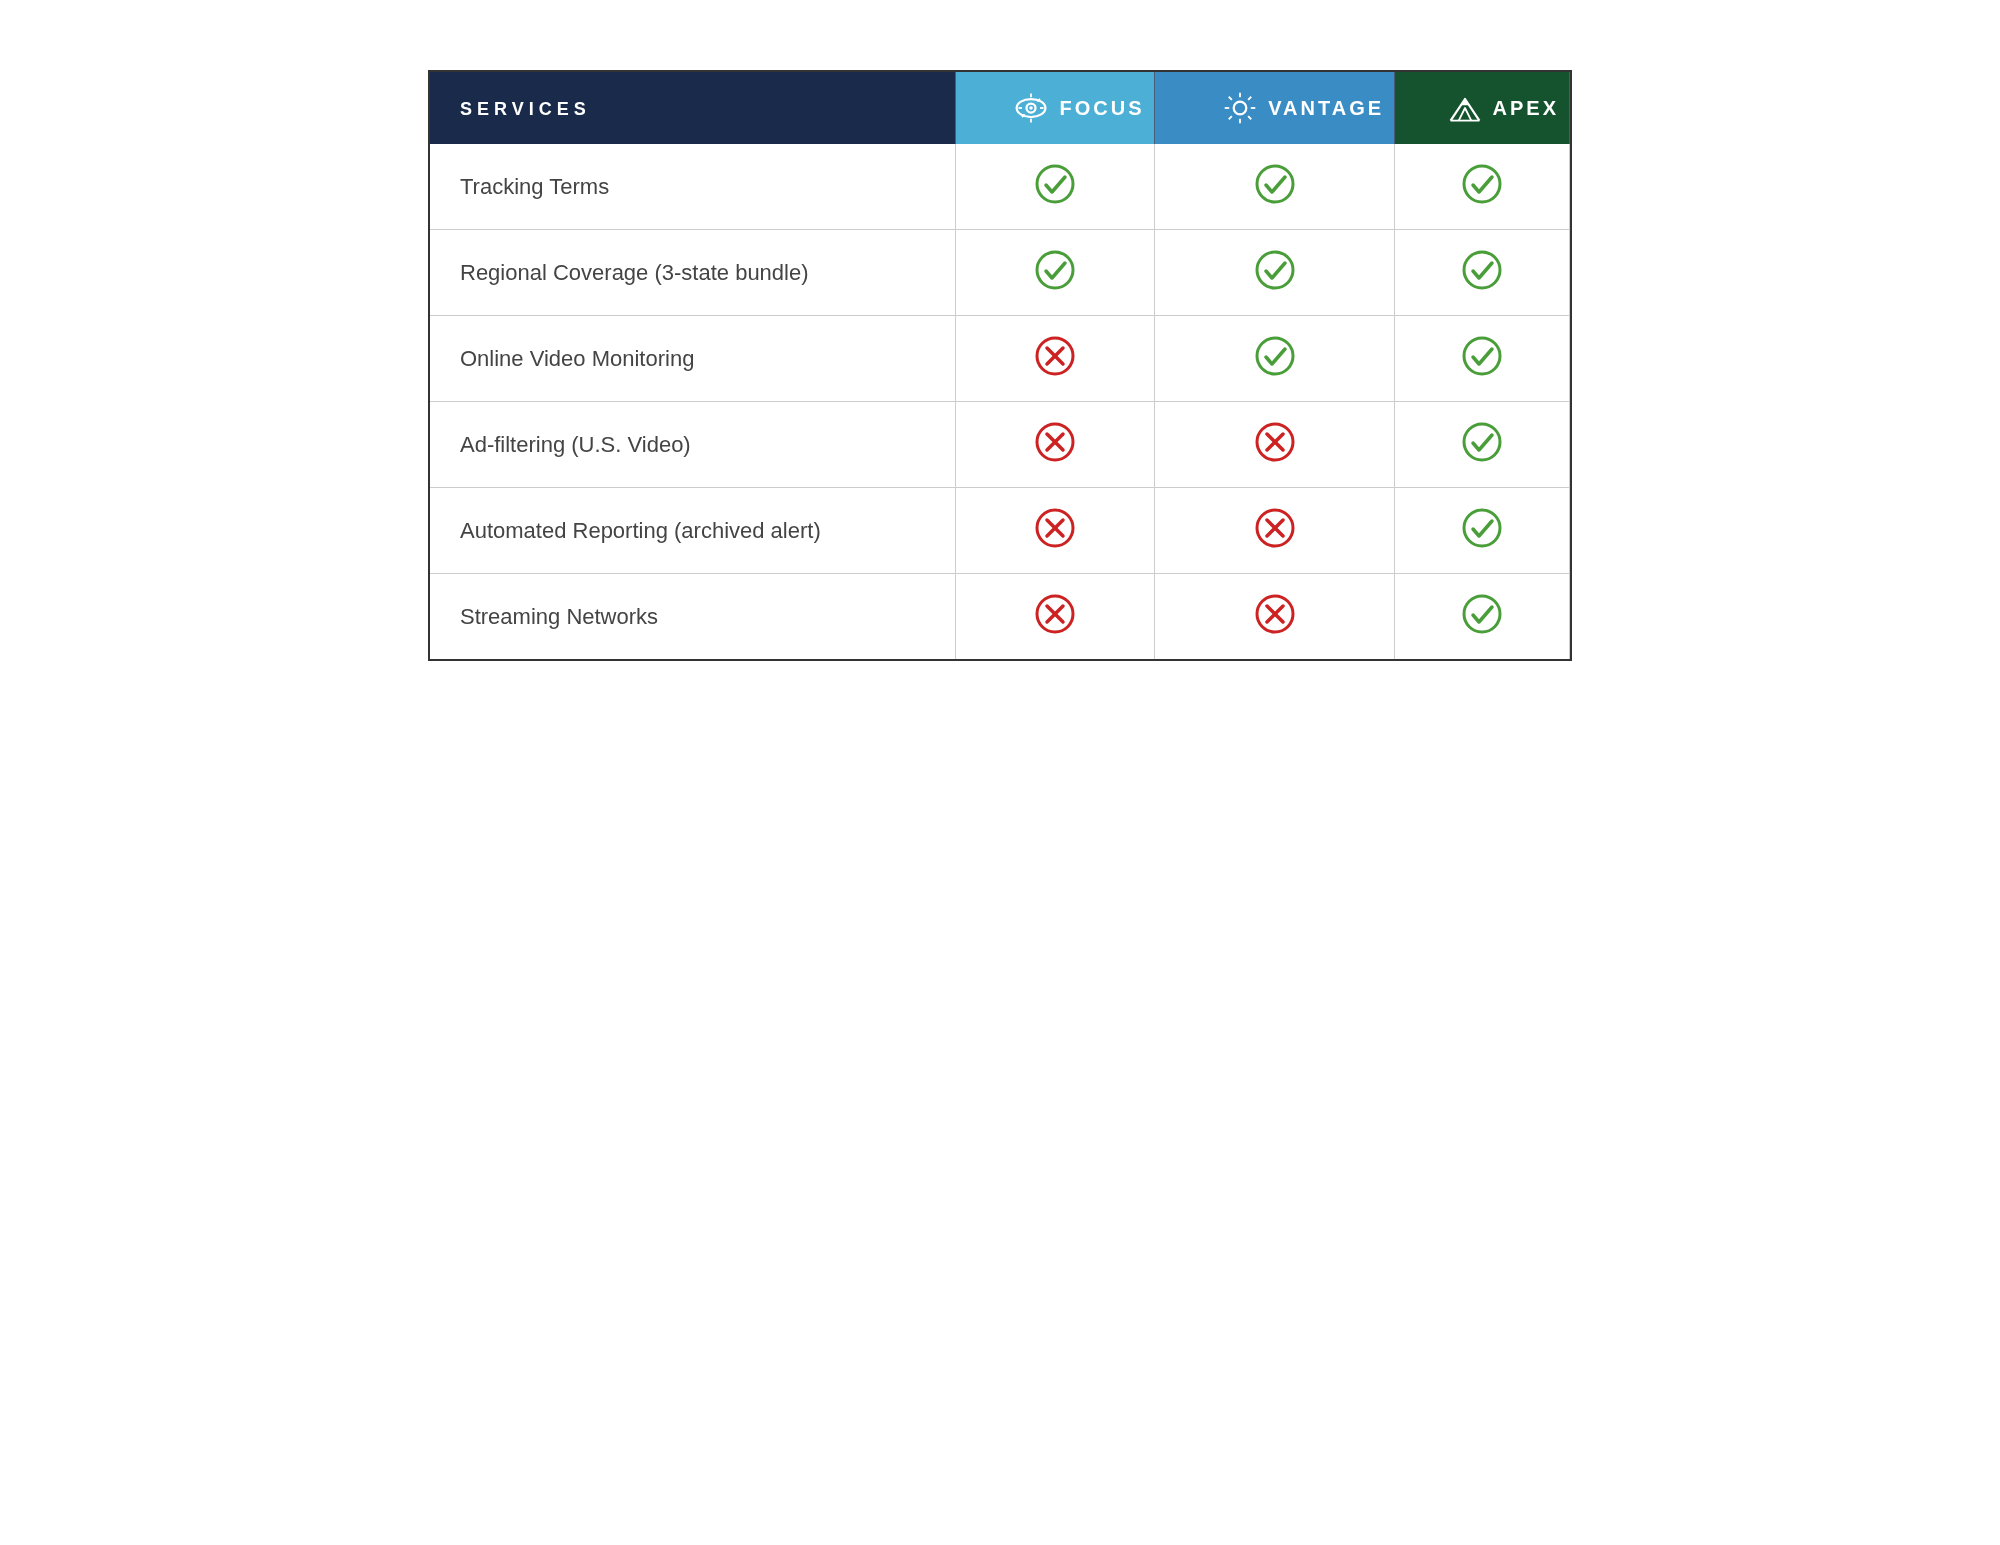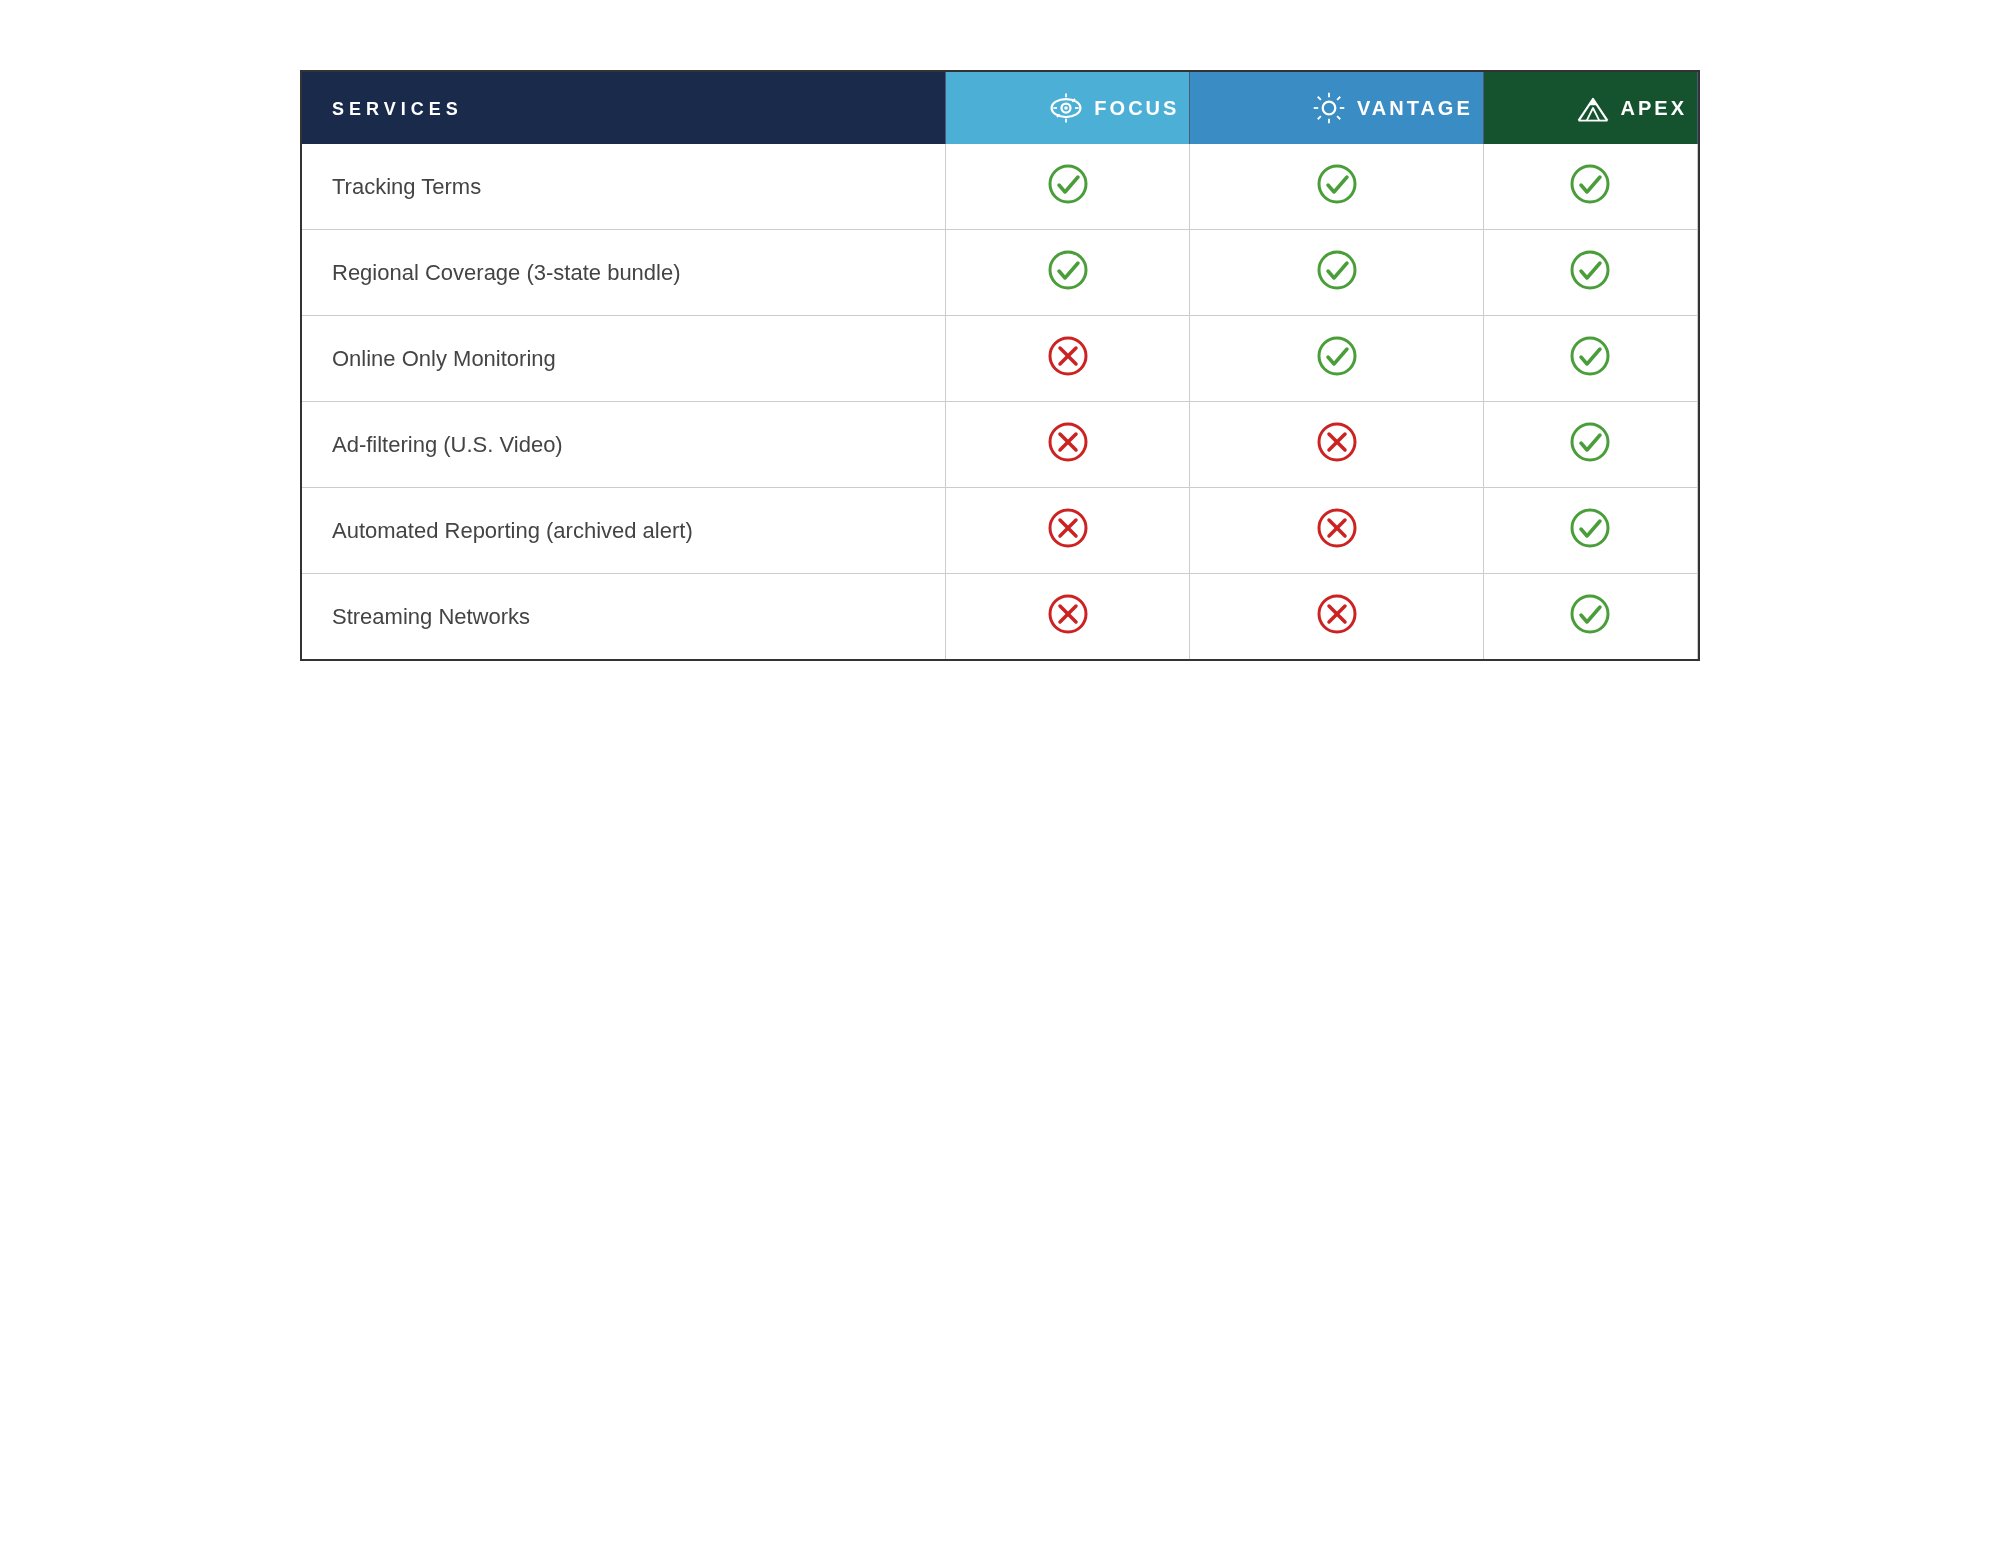--- a/index.html
+++ b/index.html
@@ -8,21 +8,21 @@
       font-family: 'Arial', sans-serif;
       display: flex;
       justify-content: center;
       align-items: flex-start;
       padding: 40px 20px;
       min-height: 1545px;
       width: 2000px;
     }
 
     .table-wrapper {
-      width: 1400px;
+      width: 1144px;
       margin-top: 30px;
       border: 2px solid #333;
       border-collapse: collapse;
     }
 
     table {
       width: 100%;
       border-collapse: collapse;
     }
 
@@ -221,21 +221,21 @@
           </svg>
         </td>
           <td>
           <svg class="check-icon" viewBox="0 0 44 44" xmlns="http://www.w3.org/2000/svg">
             <circle cx="22" cy="22" r="18" fill="none" stroke="#4a9e3a" stroke-width="3"></circle>
             <polyline points="13,23 19,30 32,15" fill="none" stroke="#4a9e3a" stroke-width="3.5" stroke-linecap="round" stroke-linejoin="round"></polyline>
           </svg>
         </td>
         </tr>
         <tr>
-          <td>Online Only Monitoring</td>
+          <td>Online Video Monitoring</td>
           <td>
           <svg class="cross-icon" viewBox="0 0 44 44" xmlns="http://www.w3.org/2000/svg">
             <circle cx="22" cy="22" r="18" fill="none" stroke="#cc2222" stroke-width="3"></circle>
             <line x1="14" y1="14" x2="30" y2="30" stroke="#cc2222" stroke-width="3.5" stroke-linecap="round"></line>
             <line x1="30" y1="14" x2="14" y2="30" stroke="#cc2222" stroke-width="3.5" stroke-linecap="round"></line>
           </svg>
         </td>
           <td>
           <svg class="check-icon" viewBox="0 0 44 44" xmlns="http://www.w3.org/2000/svg">
             <circle cx="22" cy="22" r="18" fill="none" stroke="#4a9e3a" stroke-width="3"></circle>

